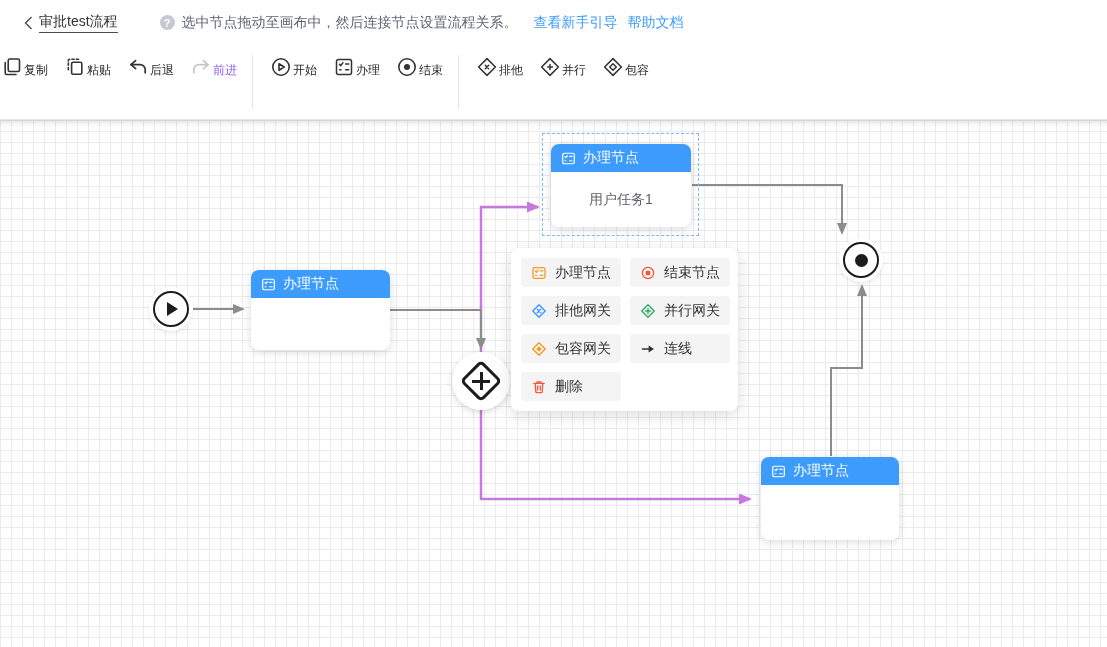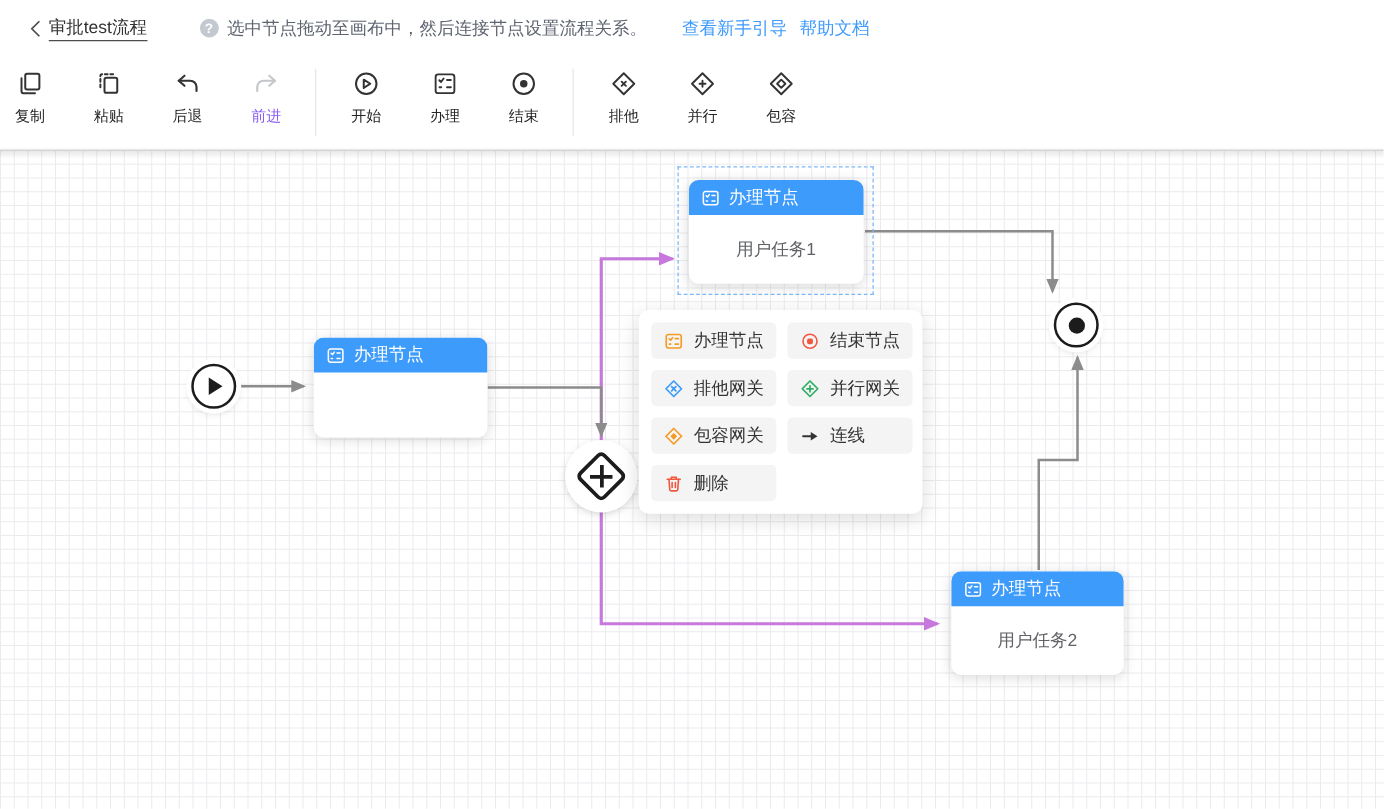--- a/index.html
+++ b/index.html
@@ -13,21 +13,21 @@
   .title { font-size:14px; color:#333; border-bottom:1px solid #4d4d4d; padding-bottom:1px; }
   .hint-wrap { display:flex; align-items:center; margin-left:42px; }
   .qicon { width:15px; height:15px; border-radius:50%; background:#c4c9d1; color:#fff;
     font-size:11px; font-weight:bold; display:flex; align-items:center; justify-content:center; margin-right:7px; }
   .hint { font-size:14px; color:#5e6470; }
   .hlink { font-size:14px; color:#3e9bfc; text-decoration:none; margin-left:10px; cursor:pointer; }
 
   
   .tbar { height:75px; display:flex; align-items:flex-start; padding:10px 0 0 0;
     border-bottom:1px solid #e8e8e8; background:#fff; }
-  .tool { width:48px; margin-left:15px; display:flex; flex-direction:column; align-items:center;
+  .tool { width:48px; margin-left:15px; display:flex; flex-direction:row; align-items:center;
     cursor:pointer; }
   .tool:first-child { margin-left:0; }
   .tool svg { display:block; }
   .tool .tlabel { font-size:12px; color:#262626; margin-top:6px; white-space:nowrap; }
   .tool.disabled .tlabel { color:#8b5cf6; }
   .tb-div { width:1px; height:54px; background:#e4e7ed; margin:0 0 0 15px; }
   .tb-div + .tool { margin-left:16px; }
 
   
   .canvas { position:relative; width:1107px; height:527px; background-color:#fff;
@@ -80,21 +80,21 @@
   <div class="back">
     <svg width="9" height="14" viewBox="0 0 9 14">
         <path d="M7.5 1 L1.5 7 L7.5 13" fill="none" stroke="#4d4d4d" stroke-width="1.4"></path>
       </svg>
     <span class="title">审批test流程</span>
   </div>
   <div class="hint-wrap">
     <span class="qicon">?</span>
     <span class="hint">选中节点拖动至画布中，然后连接节点设置流程关系。</span>
   </div>
-  <a class="hlink" style="margin-left:28px;">查看新手引导</a>
+  <a class="hlink" style="margin-left:16px;">查看新手引导</a>
   <a class="hlink">帮助文档</a>
 </div>
 
 <div class="tbar">
   <div class="tool">
     <svg width="24" height="24" viewBox="0 0 24 24" fill="none" stroke="#333" stroke-width="1.6" stroke-linejoin="round" stroke-linecap="round">
       <rect x="8.2" y="4" width="11.3" height="12.5" rx="1.5"></rect>
         <path d="M5.2 7.6 v10.4 a1.5 1.5 0 0 0 1.5 1.5 H16"></path>
       </svg>
     <span class="tlabel">复制</span>
@@ -235,21 +235,20 @@
     <div class="fn-head">
       <svg width="15" height="15" viewBox="0 0 16 16" fill="none" stroke="#fff" stroke-width="1.3" stroke-linejoin="round" stroke-linecap="round">
         <rect x="1.8" y="2.4" width="12.4" height="11.2" rx="1.8"></rect>
           <path d="M4.2 6 l1.1 1.1 1.6-2.1"></path>
           <path d="M9.2 5.8 h2.6"></path>
           <path d="M4.3 10.4 h1"></path>
           <path d="M9.2 10.4 h2.6"></path>
         </svg>
       <span>办理节点</span>
     </div>
-    <div class="fn-body" style="height:55px;">用户任务2</div>
   </div>
 
   <div class="event-node" style="left:843px; top:122px;">
     <span class="end-dot"></span>
   </div>
 
   <div class="cmenu">
     <div class="mitem">
       <svg width="16" height="16" viewBox="0 0 16 16" fill="none" stroke="#F59A23" stroke-width="1.3" stroke-linejoin="round" stroke-linecap="round">
         <rect x="2" y="2.6" width="12" height="10.8" rx="1.8"></rect>

